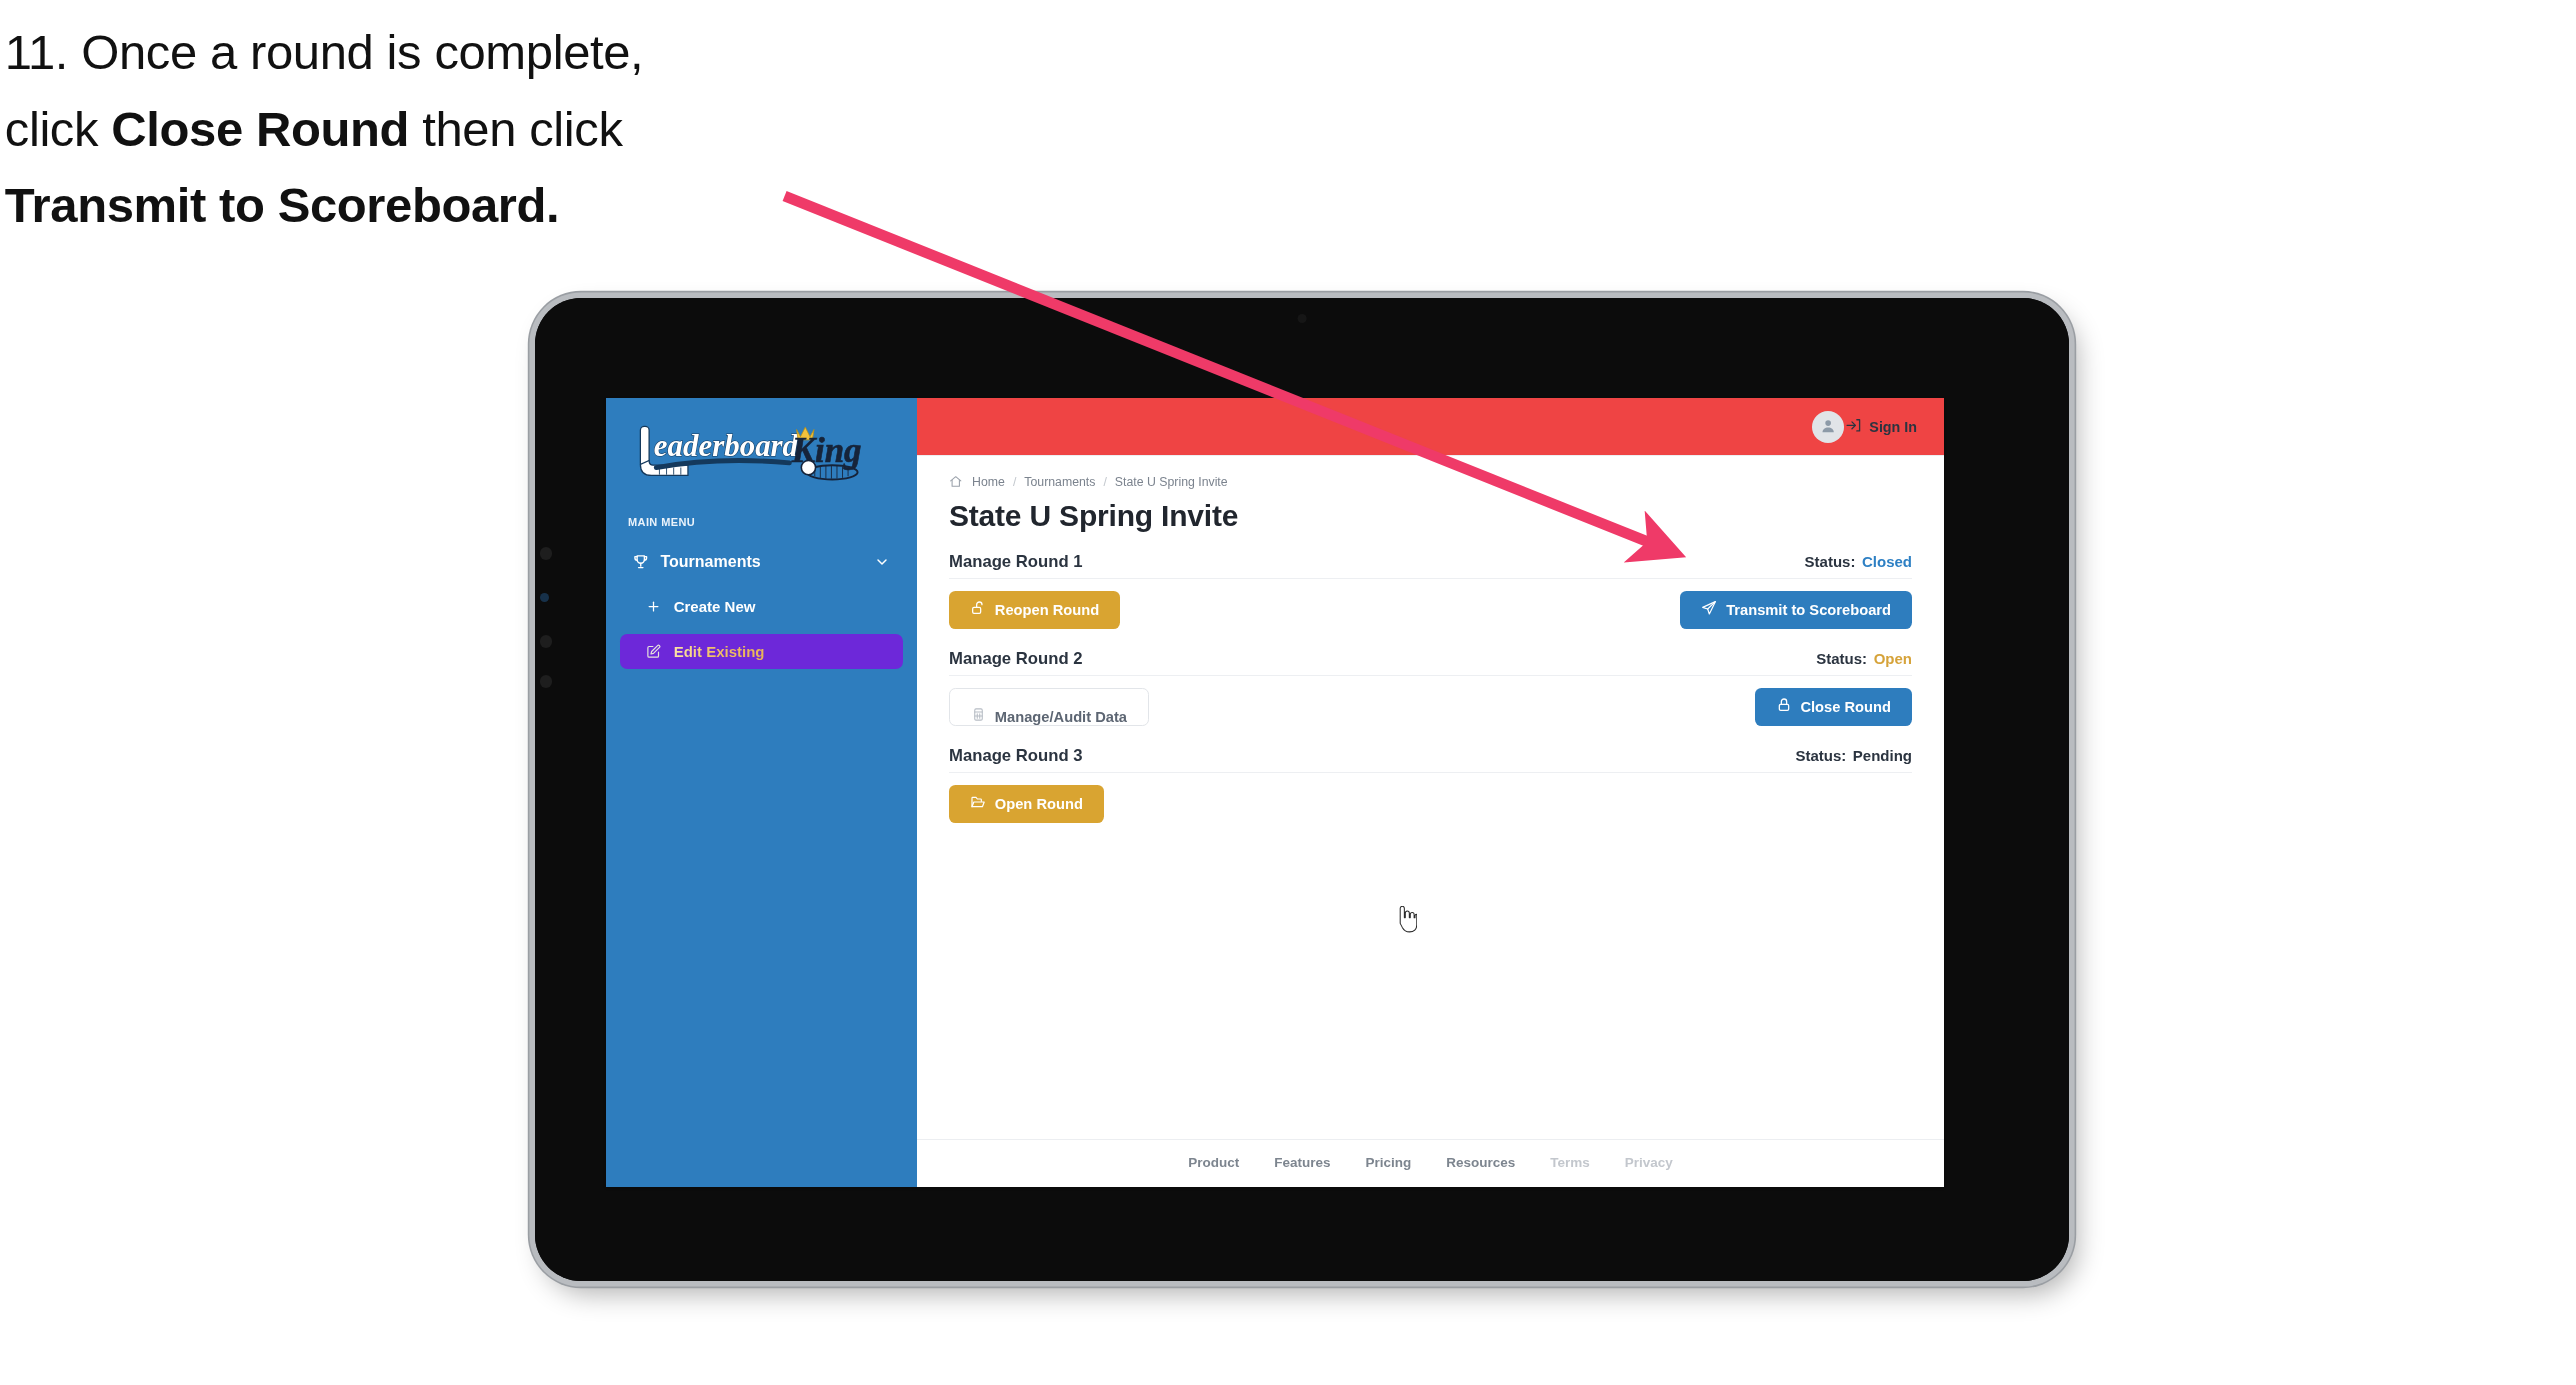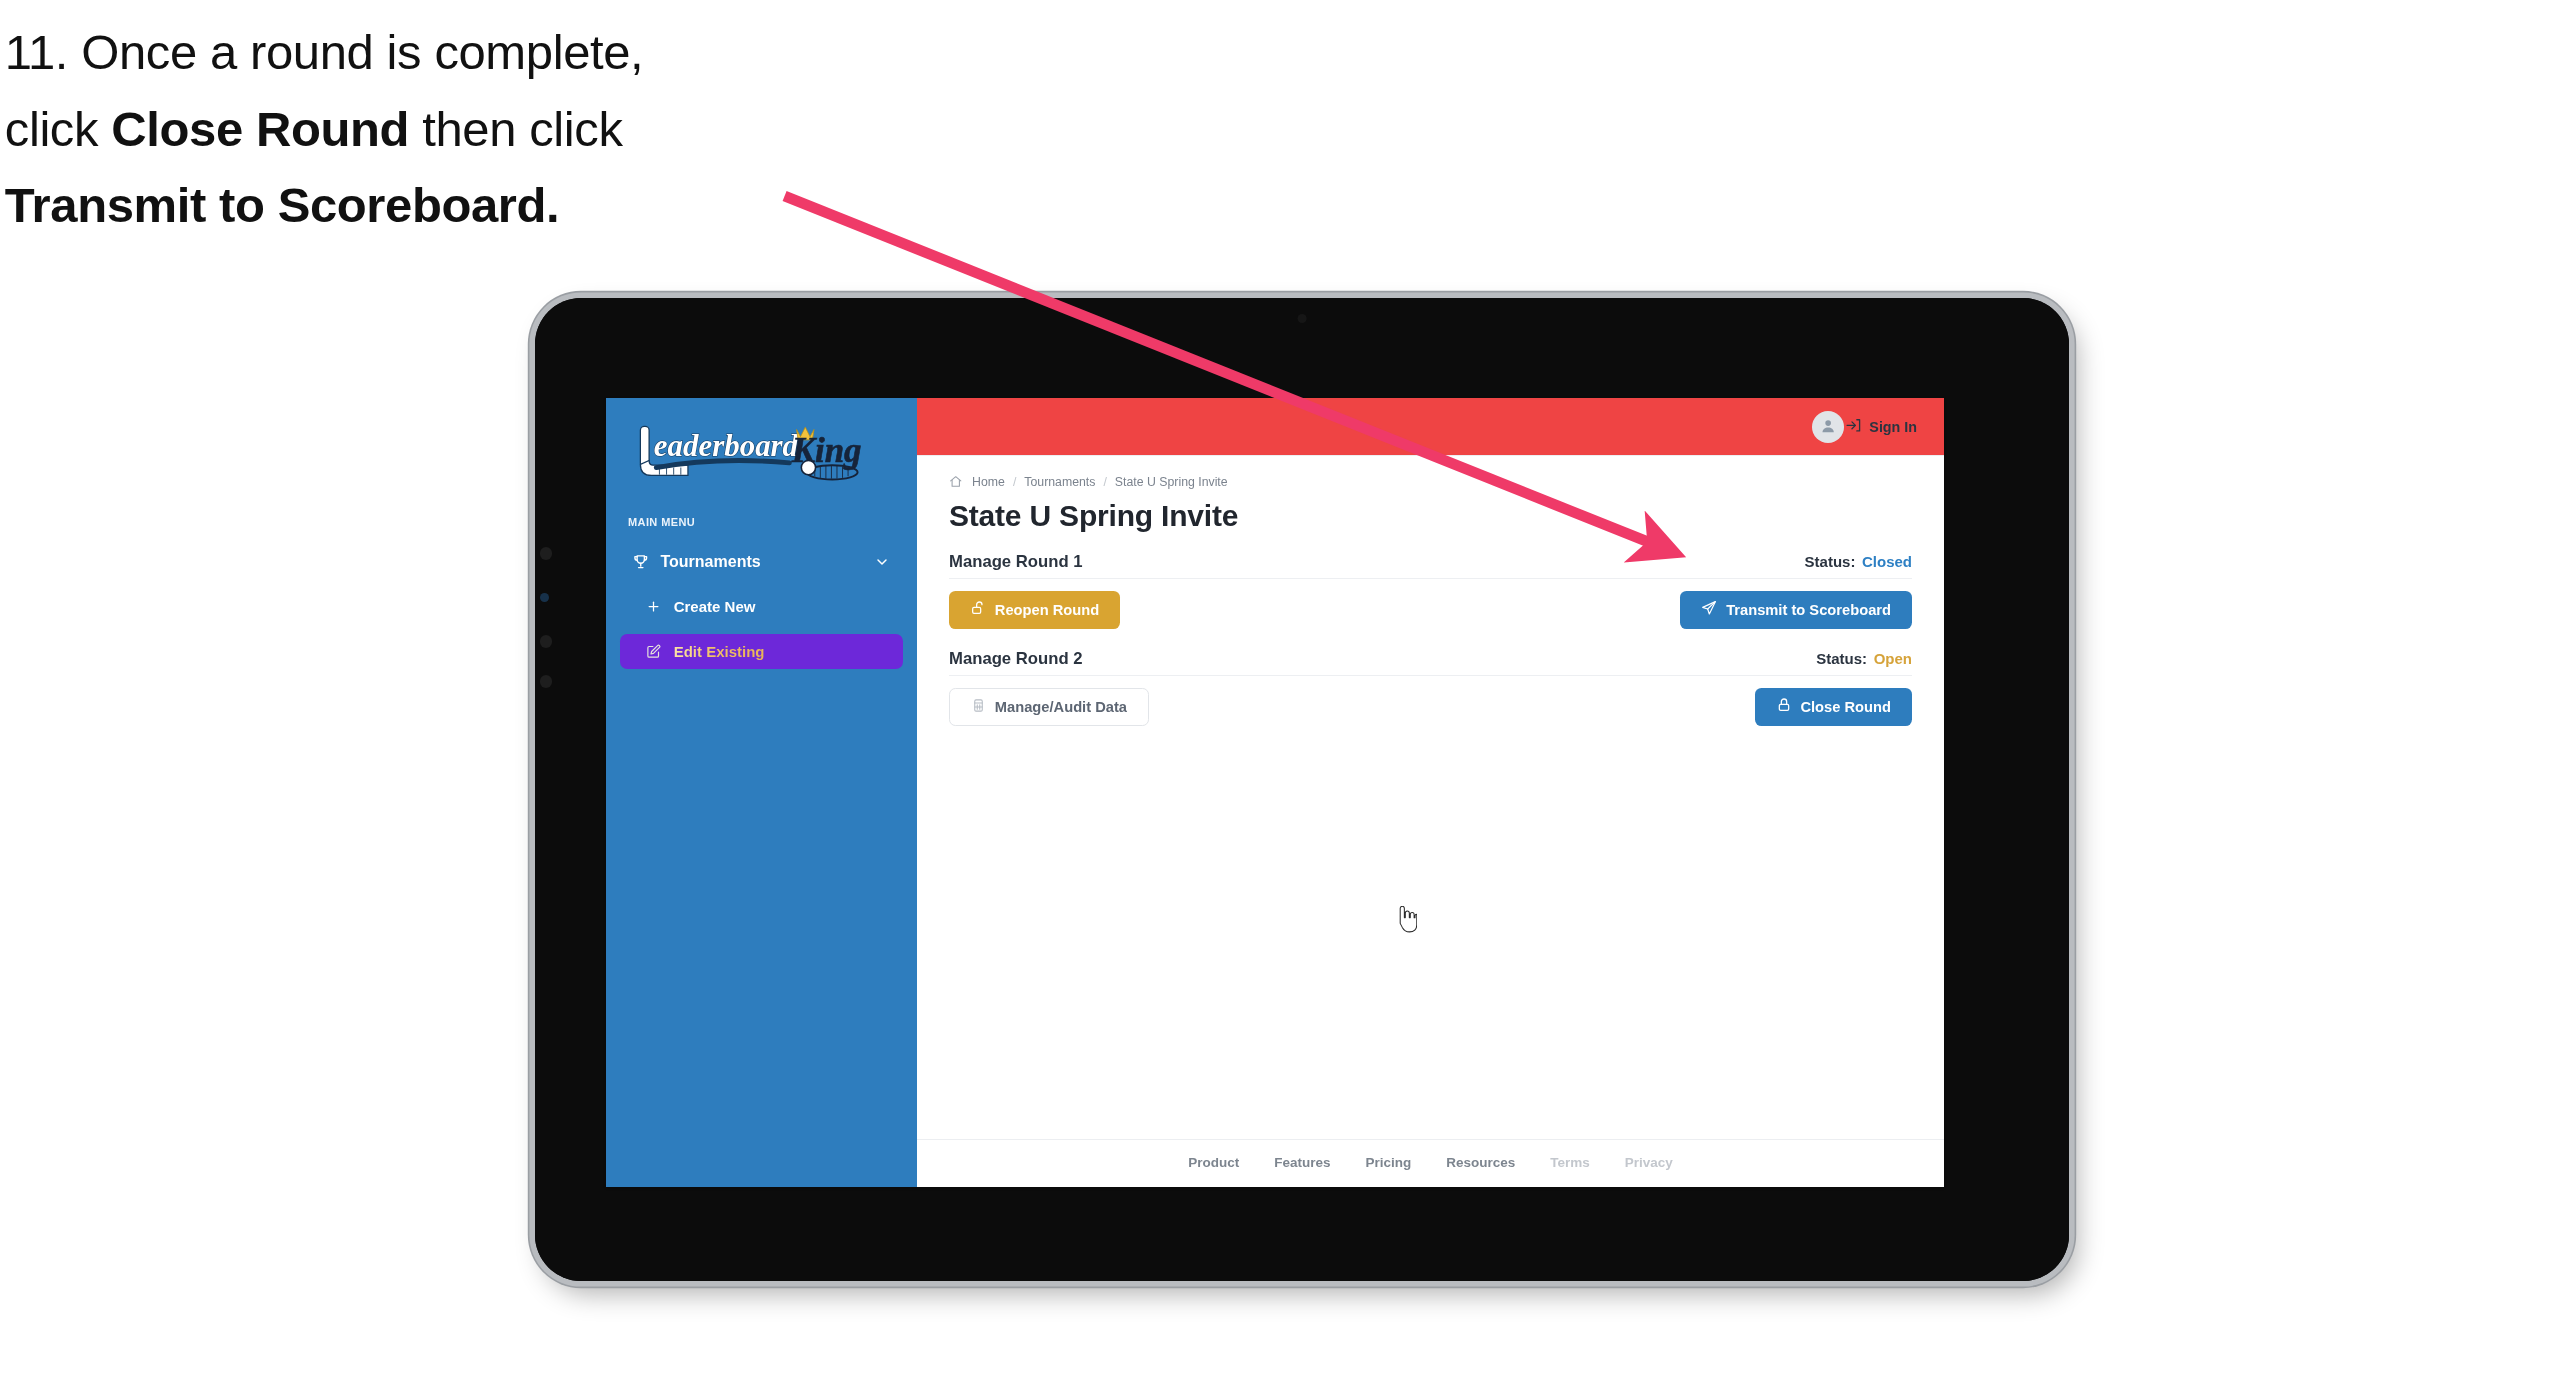--- a/index.html
+++ b/index.html
@@ -285,20 +285,21 @@
   }
   .btn-blue {
     background: #2e7dbe;
     color: #ffffff;
   }
   .btn-ghost {
     background: #ffffff;
     color: #5d6673;
     border: 0.8px solid #e2e5e9;
     font-weight: 600;
+    align-items: flex-end;
   }
   .spacer-cell { width: 0.8px; }
 
   .footer {
     flex: 0 0 auto;
     border-top: 0.8px solid #eceef1;
     padding: 15px 0 16.7px 0;
     display: flex;
     align-items: center;
     justify-content: center;
@@ -510,20 +511,41 @@
                   <svg width="16" height="16" viewBox="0 0 24 24" fill="none" stroke="#ffffff" stroke-width="1.9" stroke-linecap="round" stroke-linejoin="round">
                     <rect x="5" y="11" width="14" height="9" rx="2"></rect>
                     <path d="M8 11V7a4 4 0 0 1 8 0v4"></path>
                   </svg>
                 </span>
                 <span>Close Round</span>
               </button>
             </div>
           </div>
 
+          <div class="round-block">
+            <div class="round-head">
+              <div class="round-title">Manage Round 3</div>
+              <div class="round-status">
+                <span>Status:</span>
+                <span class="val status-pending">Pending</span>
+              </div>
+            </div>
+            <div class="round-actions">
+              <button class="btn btn-gold">
+                <span>
+                  <svg width="16" height="16" viewBox="0 0 24 24" fill="none" stroke="#ffffff" stroke-width="1.8" stroke-linecap="round" stroke-linejoin="round">
+                    <path d="M3 19V6a1 1 0 0 1 1-1h5l2 2.5h5a1 1 0 0 1 1 1V11"></path>
+                    <path d="M3 19l2.7-7h15.6L18.6 19z"></path>
+                  </svg>
+                </span>
+                <span>Open Round</span>
+              </button>
+              <div class="spacer-cell"></div>
+            </div>
+          </div>
 
         </div>
 
         <div class="footer">
           <a href="#">Product</a>
           <a href="#">Features</a>
           <a href="#">Pricing</a>
           <a href="#">Resources</a>
           <a href="#" class="muted">Terms</a>
           <a href="#" class="muted">Privacy</a>

